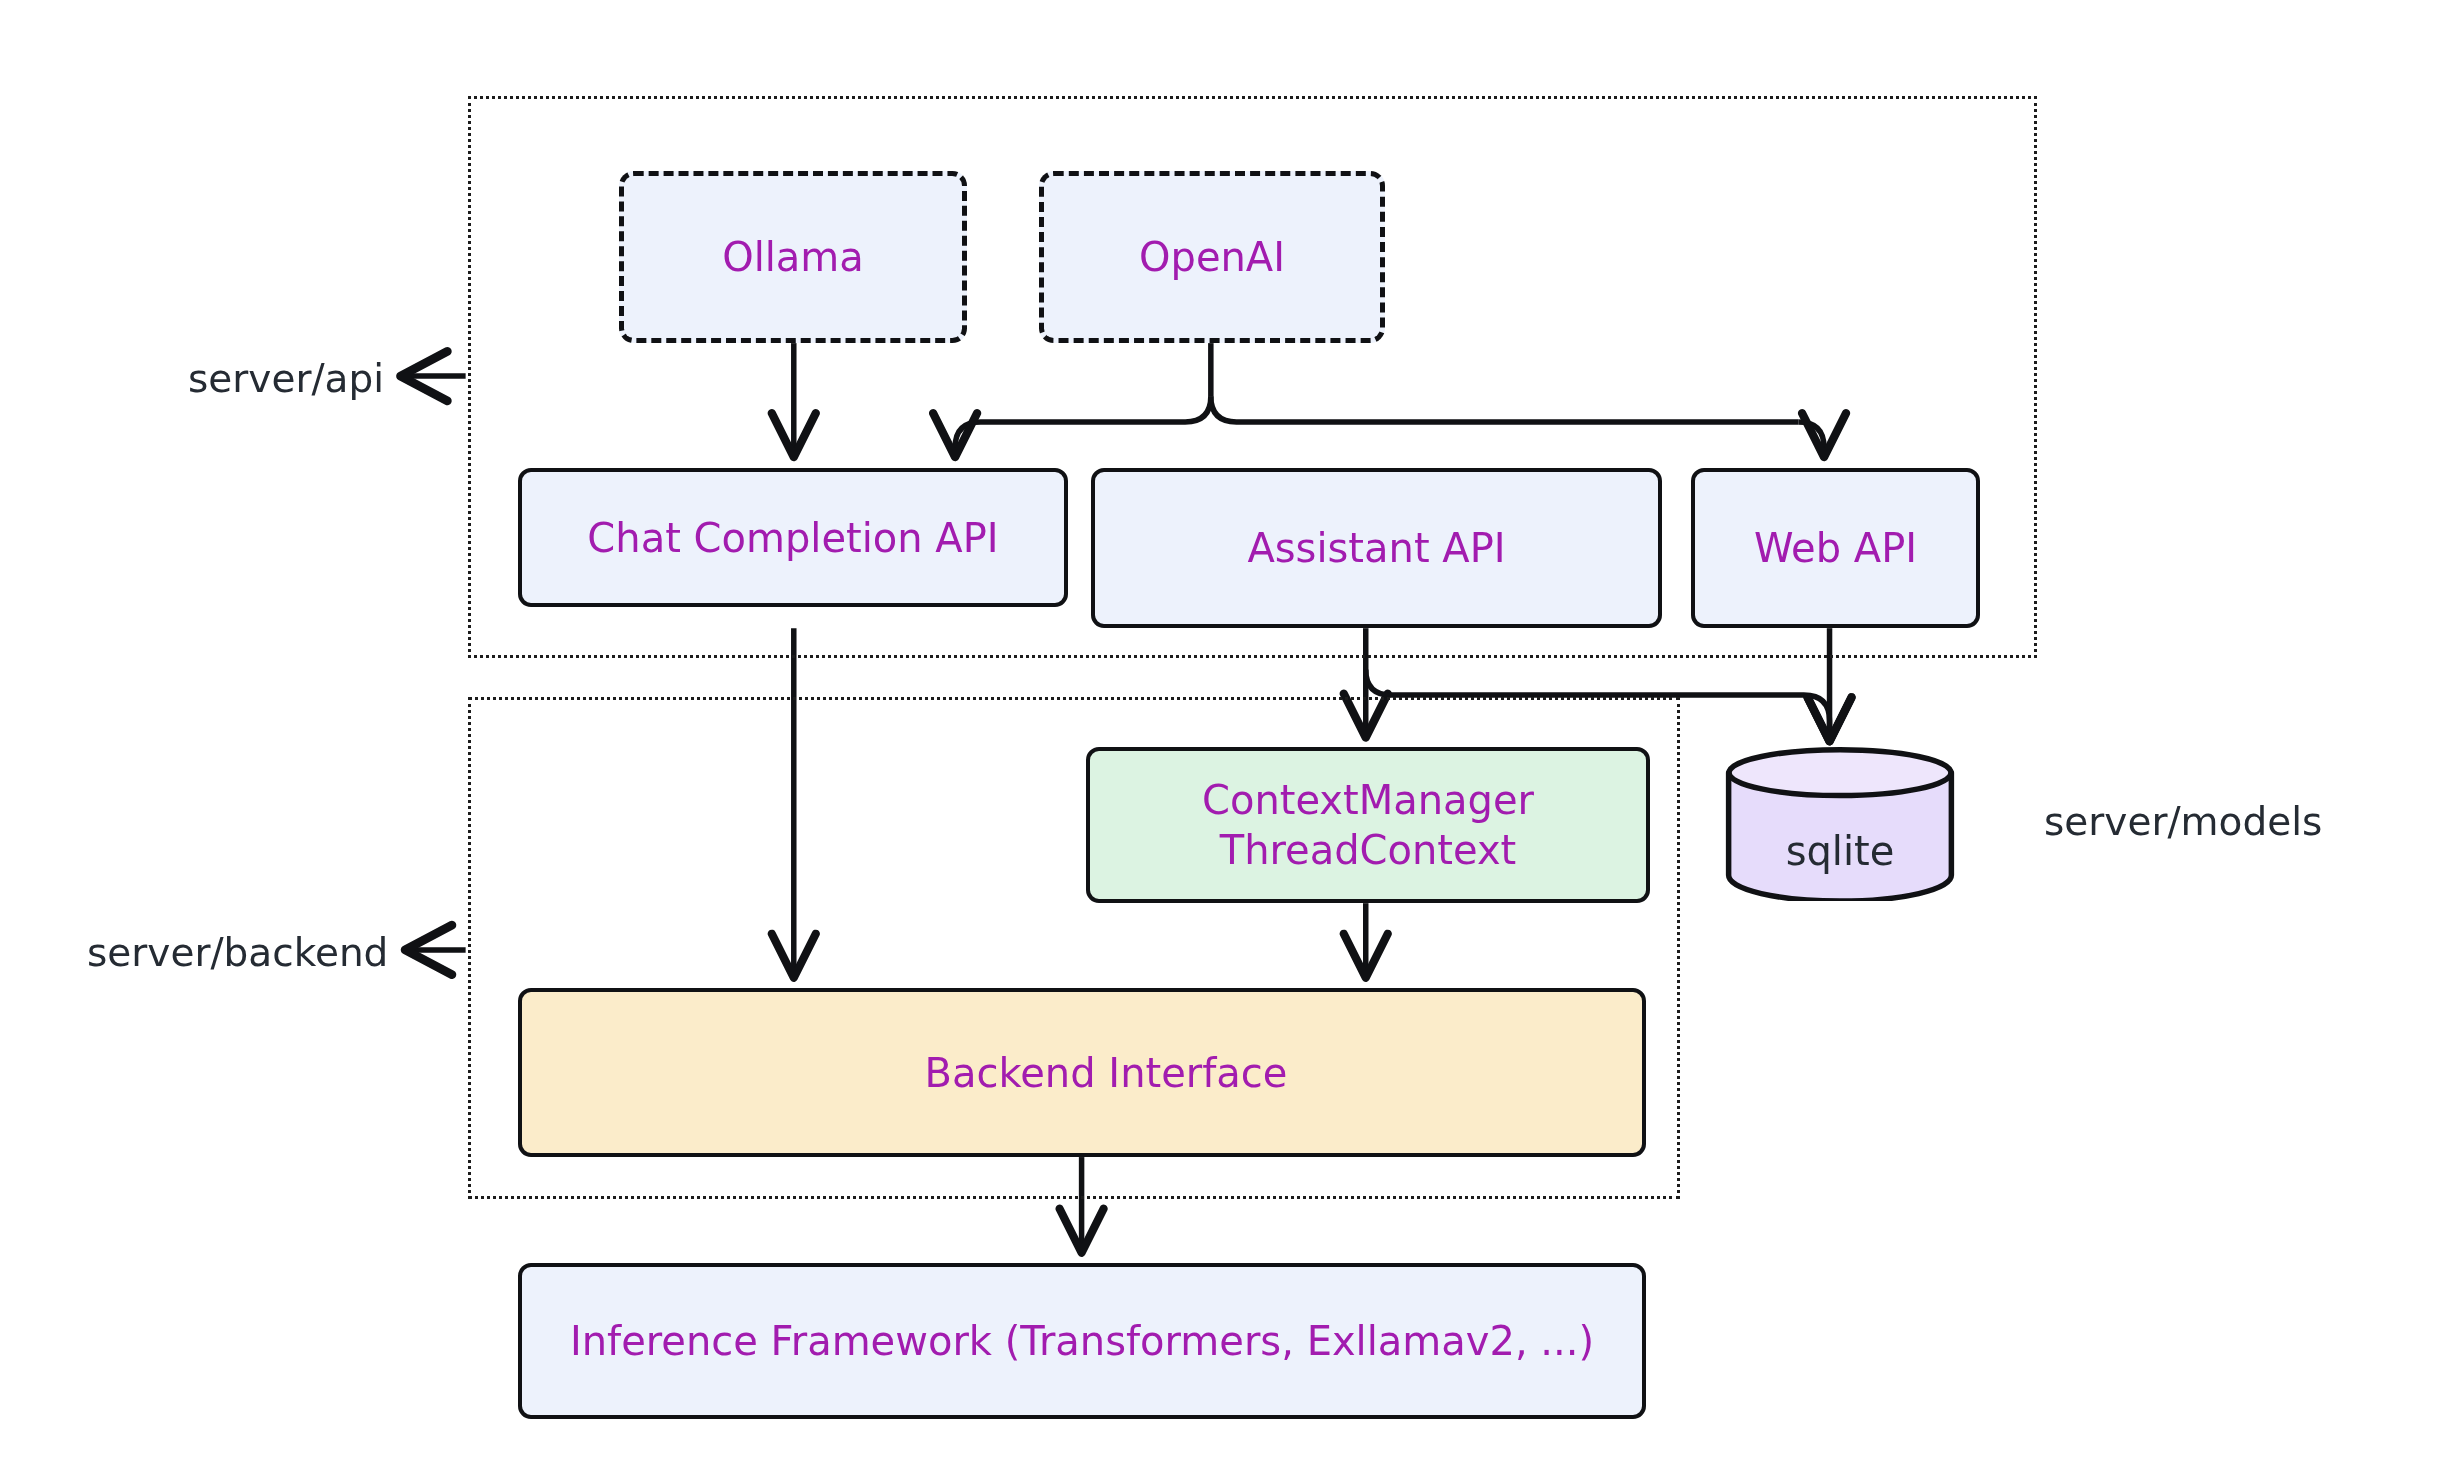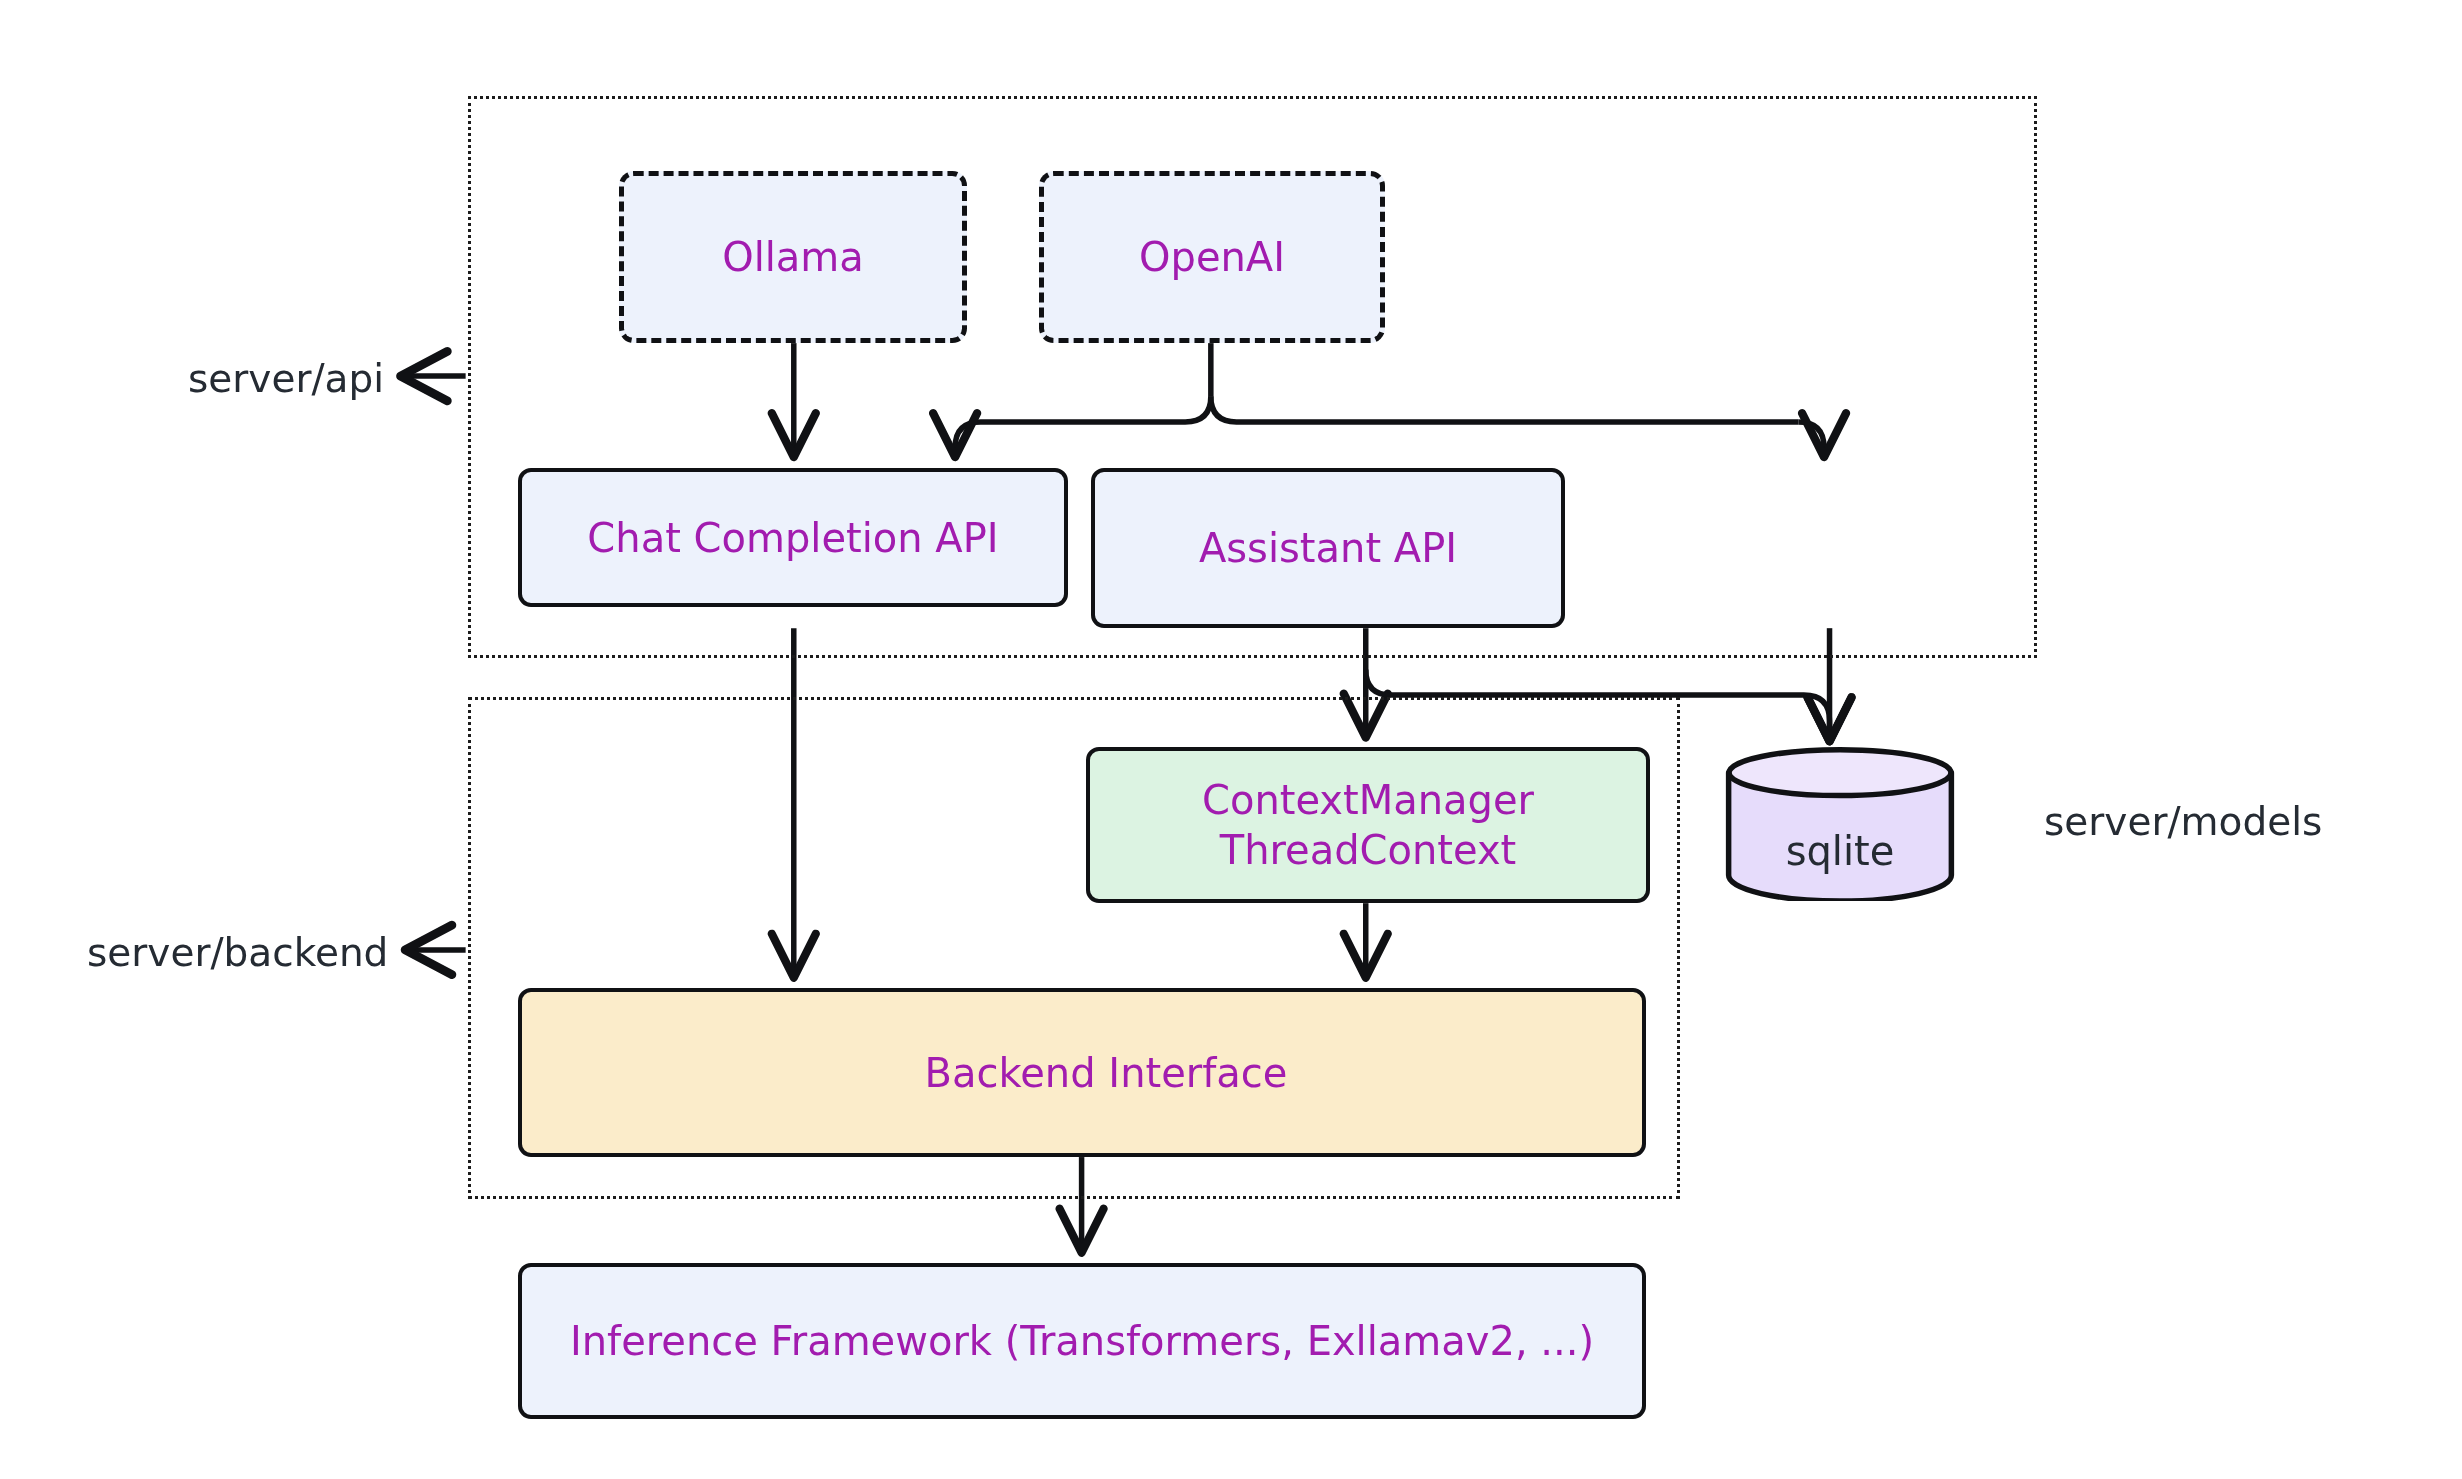--- a/index.html
+++ b/index.html
@@ -142,24 +142,27 @@
   </div>
 
   <div class="node dashed" style="left:1039px; top:171px; width:346px; height:172px;">
     <span class="label fs-lg">OpenAI</span>
   </div>
 
   <div class="node solid" style="left:518px; top:468px; width:550px; height:139px;">
     <span class="label fs-lg">Chat Completion API</span>
   </div>
 
-  <div class="node solid" style="left:1091px; top:468px; width:474px; height:160px;">
+  <div class="node solid" style="left:1091px; top:468px; width:571px; height:160px;">
     <span class="label fs-lg">Assistant API</span>
   </div>
 
+  <div class="node solid" style="left:1691px; top:468px; width:289px; height:160px;">
+    <span class="label fs-lg">Web API</span>
+  </div>
 
   <div class="node solid green" style="left:1086px; top:747px; width:564px; height:156px;">
     <span class="label fs-lg">ContextManager
 ThreadContext</span>
   </div>
 
   <div class="cylinder" style="left:1723px; top:747px; width:234px; height:154px;">
     <svg width="234" height="154" viewBox="0 0 255 168" xmlns="http://www.w3.org/2000/svg">
       <path d="M 6 28 L 6 140 A 121 28 0 0 0 249 140 L 249 28 Z" fill="#e6dcfb" stroke="#101114" stroke-width="6" stroke-linejoin="round"></path>
       <ellipse cx="127.5" cy="28" rx="121" ry="25" fill="#eee6fc" stroke="#101114" stroke-width="6"></ellipse>

